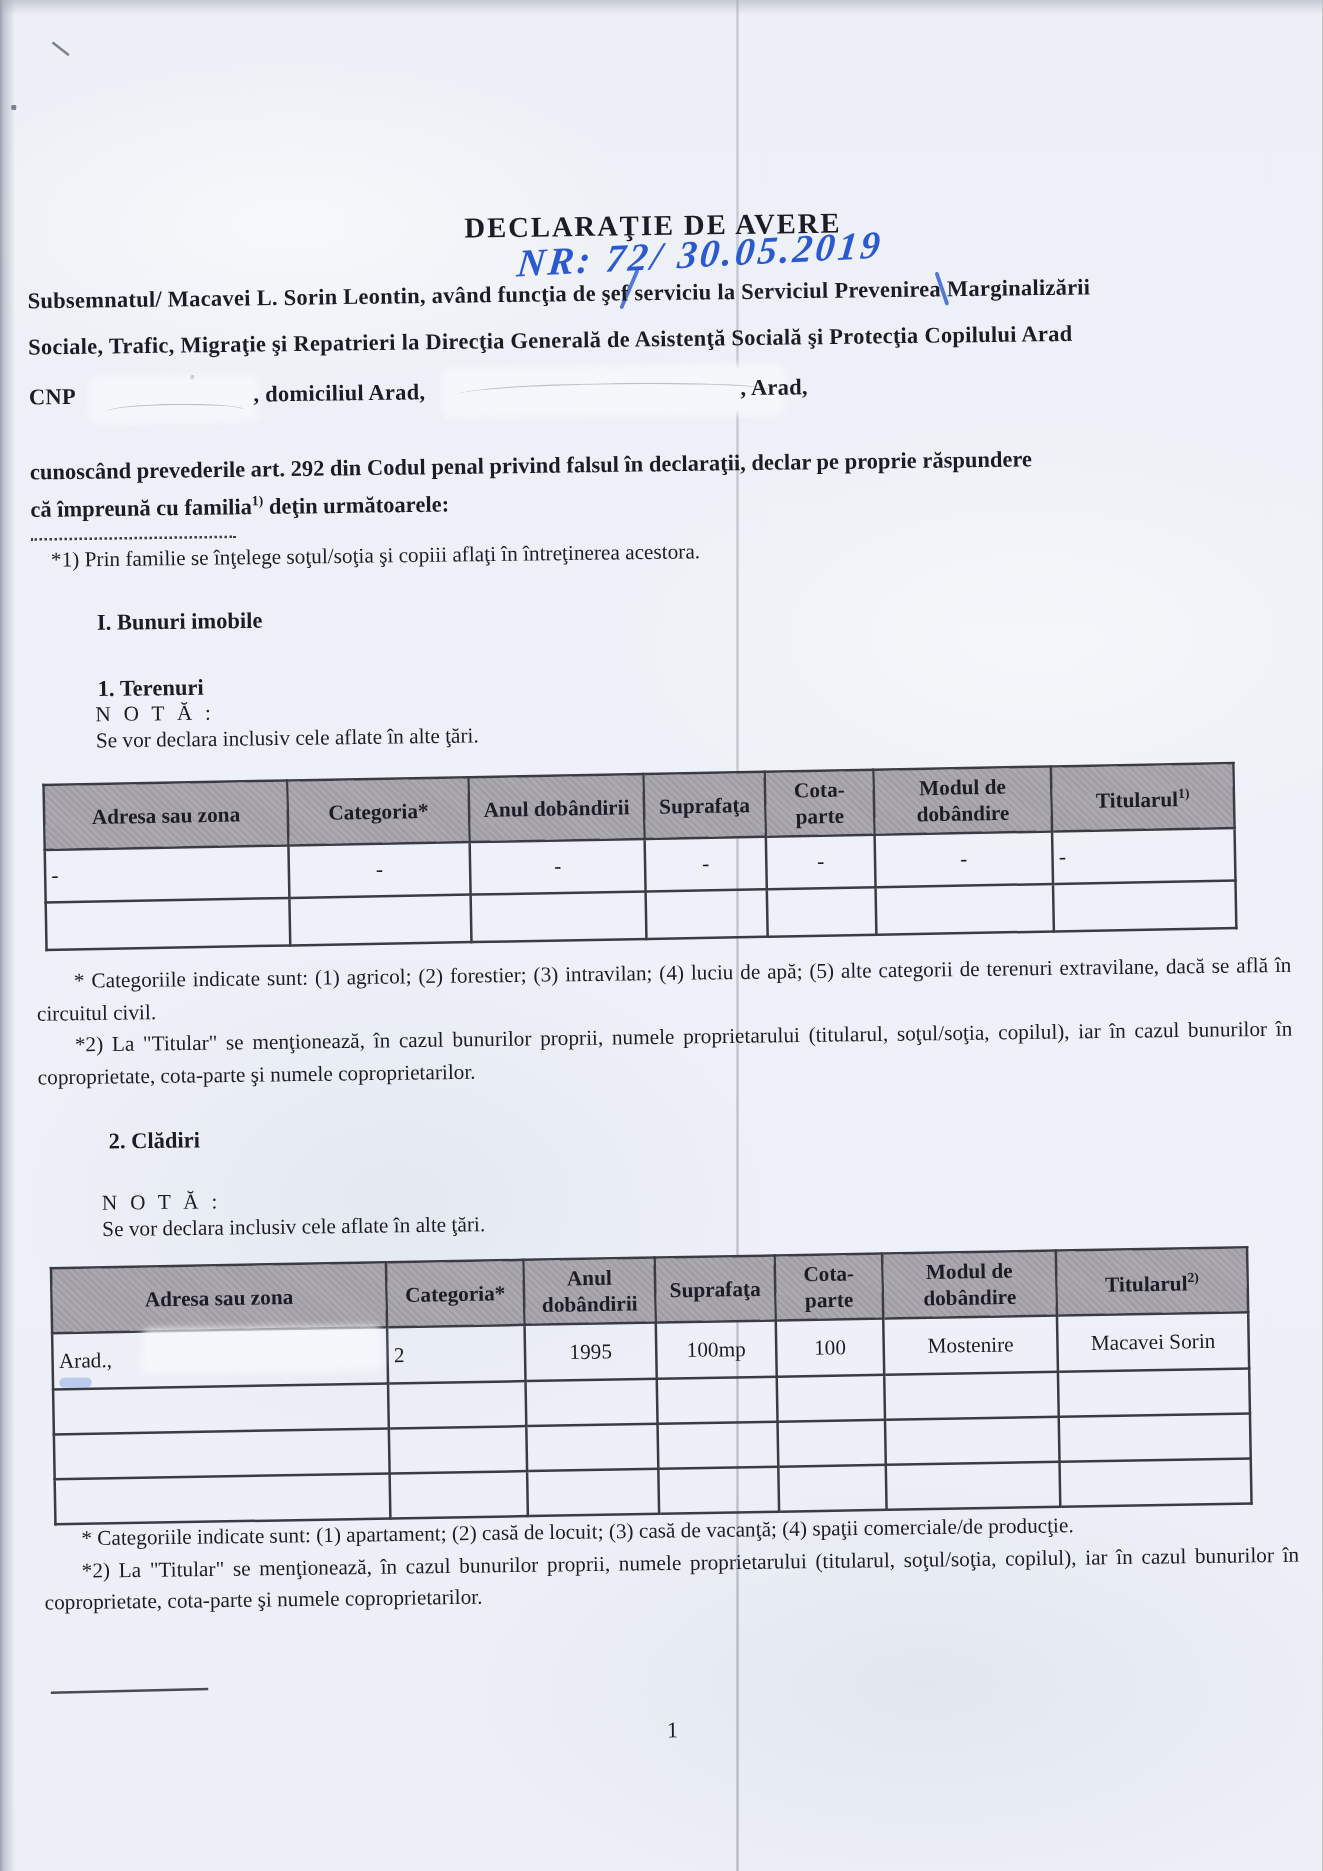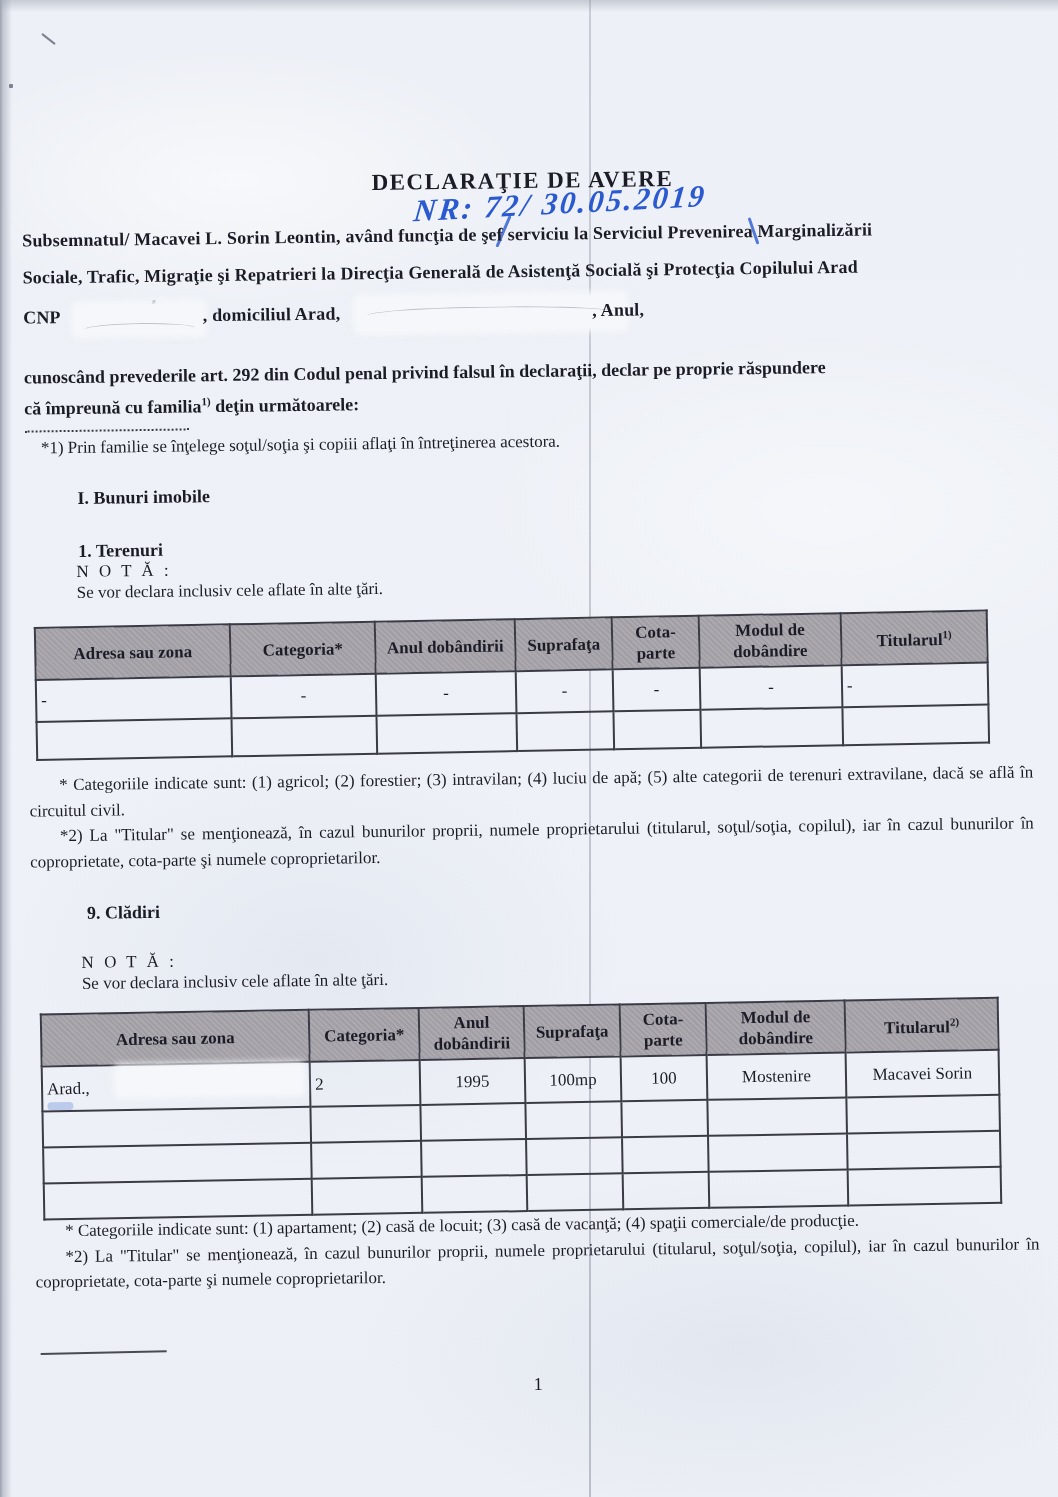--- a/index.html
+++ b/index.html
@@ -76,21 +76,21 @@
     <div class="smudge abs" style="left:90px;top:318px;width:110px;height:10px;"></div>
 
     <div class="ink-stroke abs" style="left:508px;top:214px;width:3px;height:34px;transform:rotate(24deg);"></div>
     <div class="ink-stroke abs" style="left:758px;top:220px;width:2.5px;height:28px;transform:rotate(-18deg);"></div>
 
     <div class="handwriting abs" style="left:420px;top:186px;">NR: 72/ 30.05.2019</div>
 
     <div class="bold-line abs" style="left:28px;top:224px;">Subsemnatul/ Macavei L. Sorin Leontin, având funcţia de şef serviciu la Serviciul Prevenirea Marginalizării</div>
     <div class="bold-line abs" style="left:28px;top:261px;">Sociale, Trafic, Migraţie şi Repatrieri la  Direcţia Generală de Asistenţă Socială şi Protecţia Copilului Arad</div>
 
-    <div class="bold-line abs" style="left:28px;top:301px;"><span>CNP</span><span class="gap" style="width:142px;"></span><span>, domiciliul Arad,</span><span class="gap" style="width:252px;"></span><span>, Anul,</span></div>
+    <div class="bold-line abs" style="left:28px;top:301px;"><span>CNP</span><span class="gap" style="width:142px;"></span><span>, domiciliul Arad,</span><span class="gap" style="width:252px;"></span><span>, Arad,</span></div>
 
     <div class="oath abs" style="left:28px;top:358px;">
       <span>cunoscând prevederile art. 292 din Codul penal privind falsul în declaraţii, declar pe proprie răspundere</span><br>
       <span>că împreună cu familia</span><sup>1)</sup><span> deţin următoarele:</span>
     </div>
 
     <div class="dotted abs" style="left:28px;top:418px;width:164px;height:6px;"></div>
 
     <div class="plain abs" style="left:44px;top:432px;">*1) Prin familie se înţelege soţul/soţia şi copiii aflaţi în întreţinerea acestora.</div>
 
@@ -139,21 +139,21 @@
         <td></td>
       </tr>
     </tbody>
       </table>
 
     <div class="fnote abs" style="left:28px;top:766px;width:1004px;">
       <p>* Categoriile indicate sunt: (1) agricol; (2) forestier; (3) intravilan; (4) luciu de apă; (5) alte categorii de terenuri extravilane, dacă se află în circuitul civil.</p>
       <p>*2) La "Titular" se menţionează, în cazul bunurilor proprii, numele proprietarului (titularul, soţul/soţia, copilul), iar în cazul bunurilor în coproprietate, cota-parte şi numele coproprietarilor.</p>
     </div>
 
-    <div class="headline abs" style="left:84px;top:897px;">9. Clădiri</div>
+    <div class="headline abs" style="left:84px;top:897px;">2. Clădiri</div>
     <div class="nota abs" style="left:78px;top:947px;">N O T Ă :</div>
     <div class="plain abs" style="left:78px;top:968px;">Se vor declara inclusiv cele aflate în alte ţări.</div>
 
     <table class="abs t2" style="left:36px;top:1005px;width:957px;">
       <colgroup>
           <col style="width:268px">
           <col style="width:110px">
           <col style="width:105px">
           <col style="width:96px">
           <col style="width:86px">

